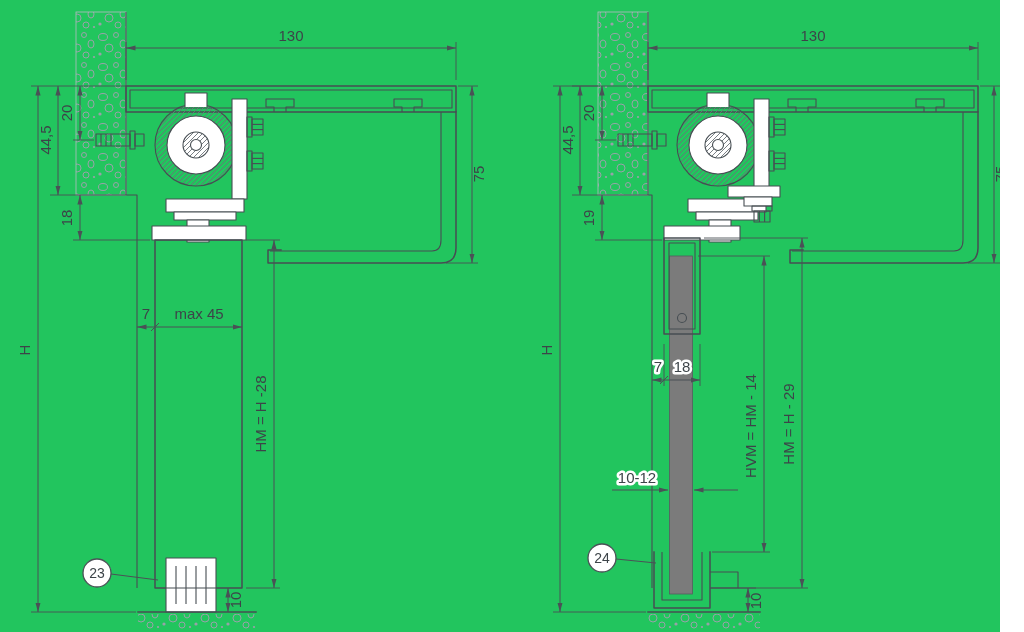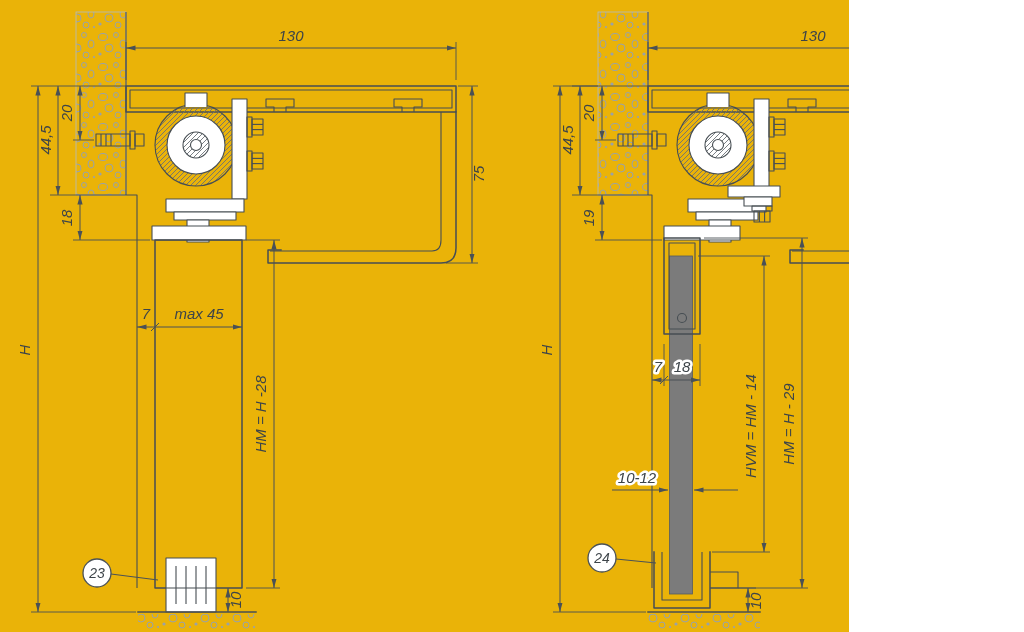--- a/index.html
+++ b/index.html
@@ -1,16 +1,16 @@
 <!DOCTYPE html>
 <html><head>
 <meta charset="utf-8">
 <style>
   html,body{margin:0;padding:0;background:#ffffff;}
-  .stage{width:849px;height:632px;position:relative;overflow:hidden;background:#eab308;font-style:italic;}
+  .stage{width:1000px;height:632px;position:relative;overflow:hidden;background:#22c55e;}
   svg{display:block;}
   svg text{font-family:"Liberation Sans","DejaVu Sans",sans-serif;fill:#3d4449;font-size:15px;}
   .ln{stroke:#474e53;stroke-width:1.5;fill:none;stroke-linejoin:round;stroke-linecap:square;}
   .ln2{stroke:#474e53;stroke-width:1.1;fill:none;stroke-linejoin:round;}
   .wf{stroke:#474e53;stroke-width:1.1;fill:#ffffff;stroke-linejoin:round;}
   .dim{stroke:#4a5156;stroke-width:1;fill:none;}
   .ext{stroke:#4a5156;stroke-width:0.9;fill:none;}
   .halo{paint-order:stroke;stroke:#ffffff;stroke-width:5px;stroke-linejoin:round;}
   .callout-circle{fill:#fff;stroke:#4a5156;stroke-width:1.3;}
   .callout-text{font-size:14px;}

